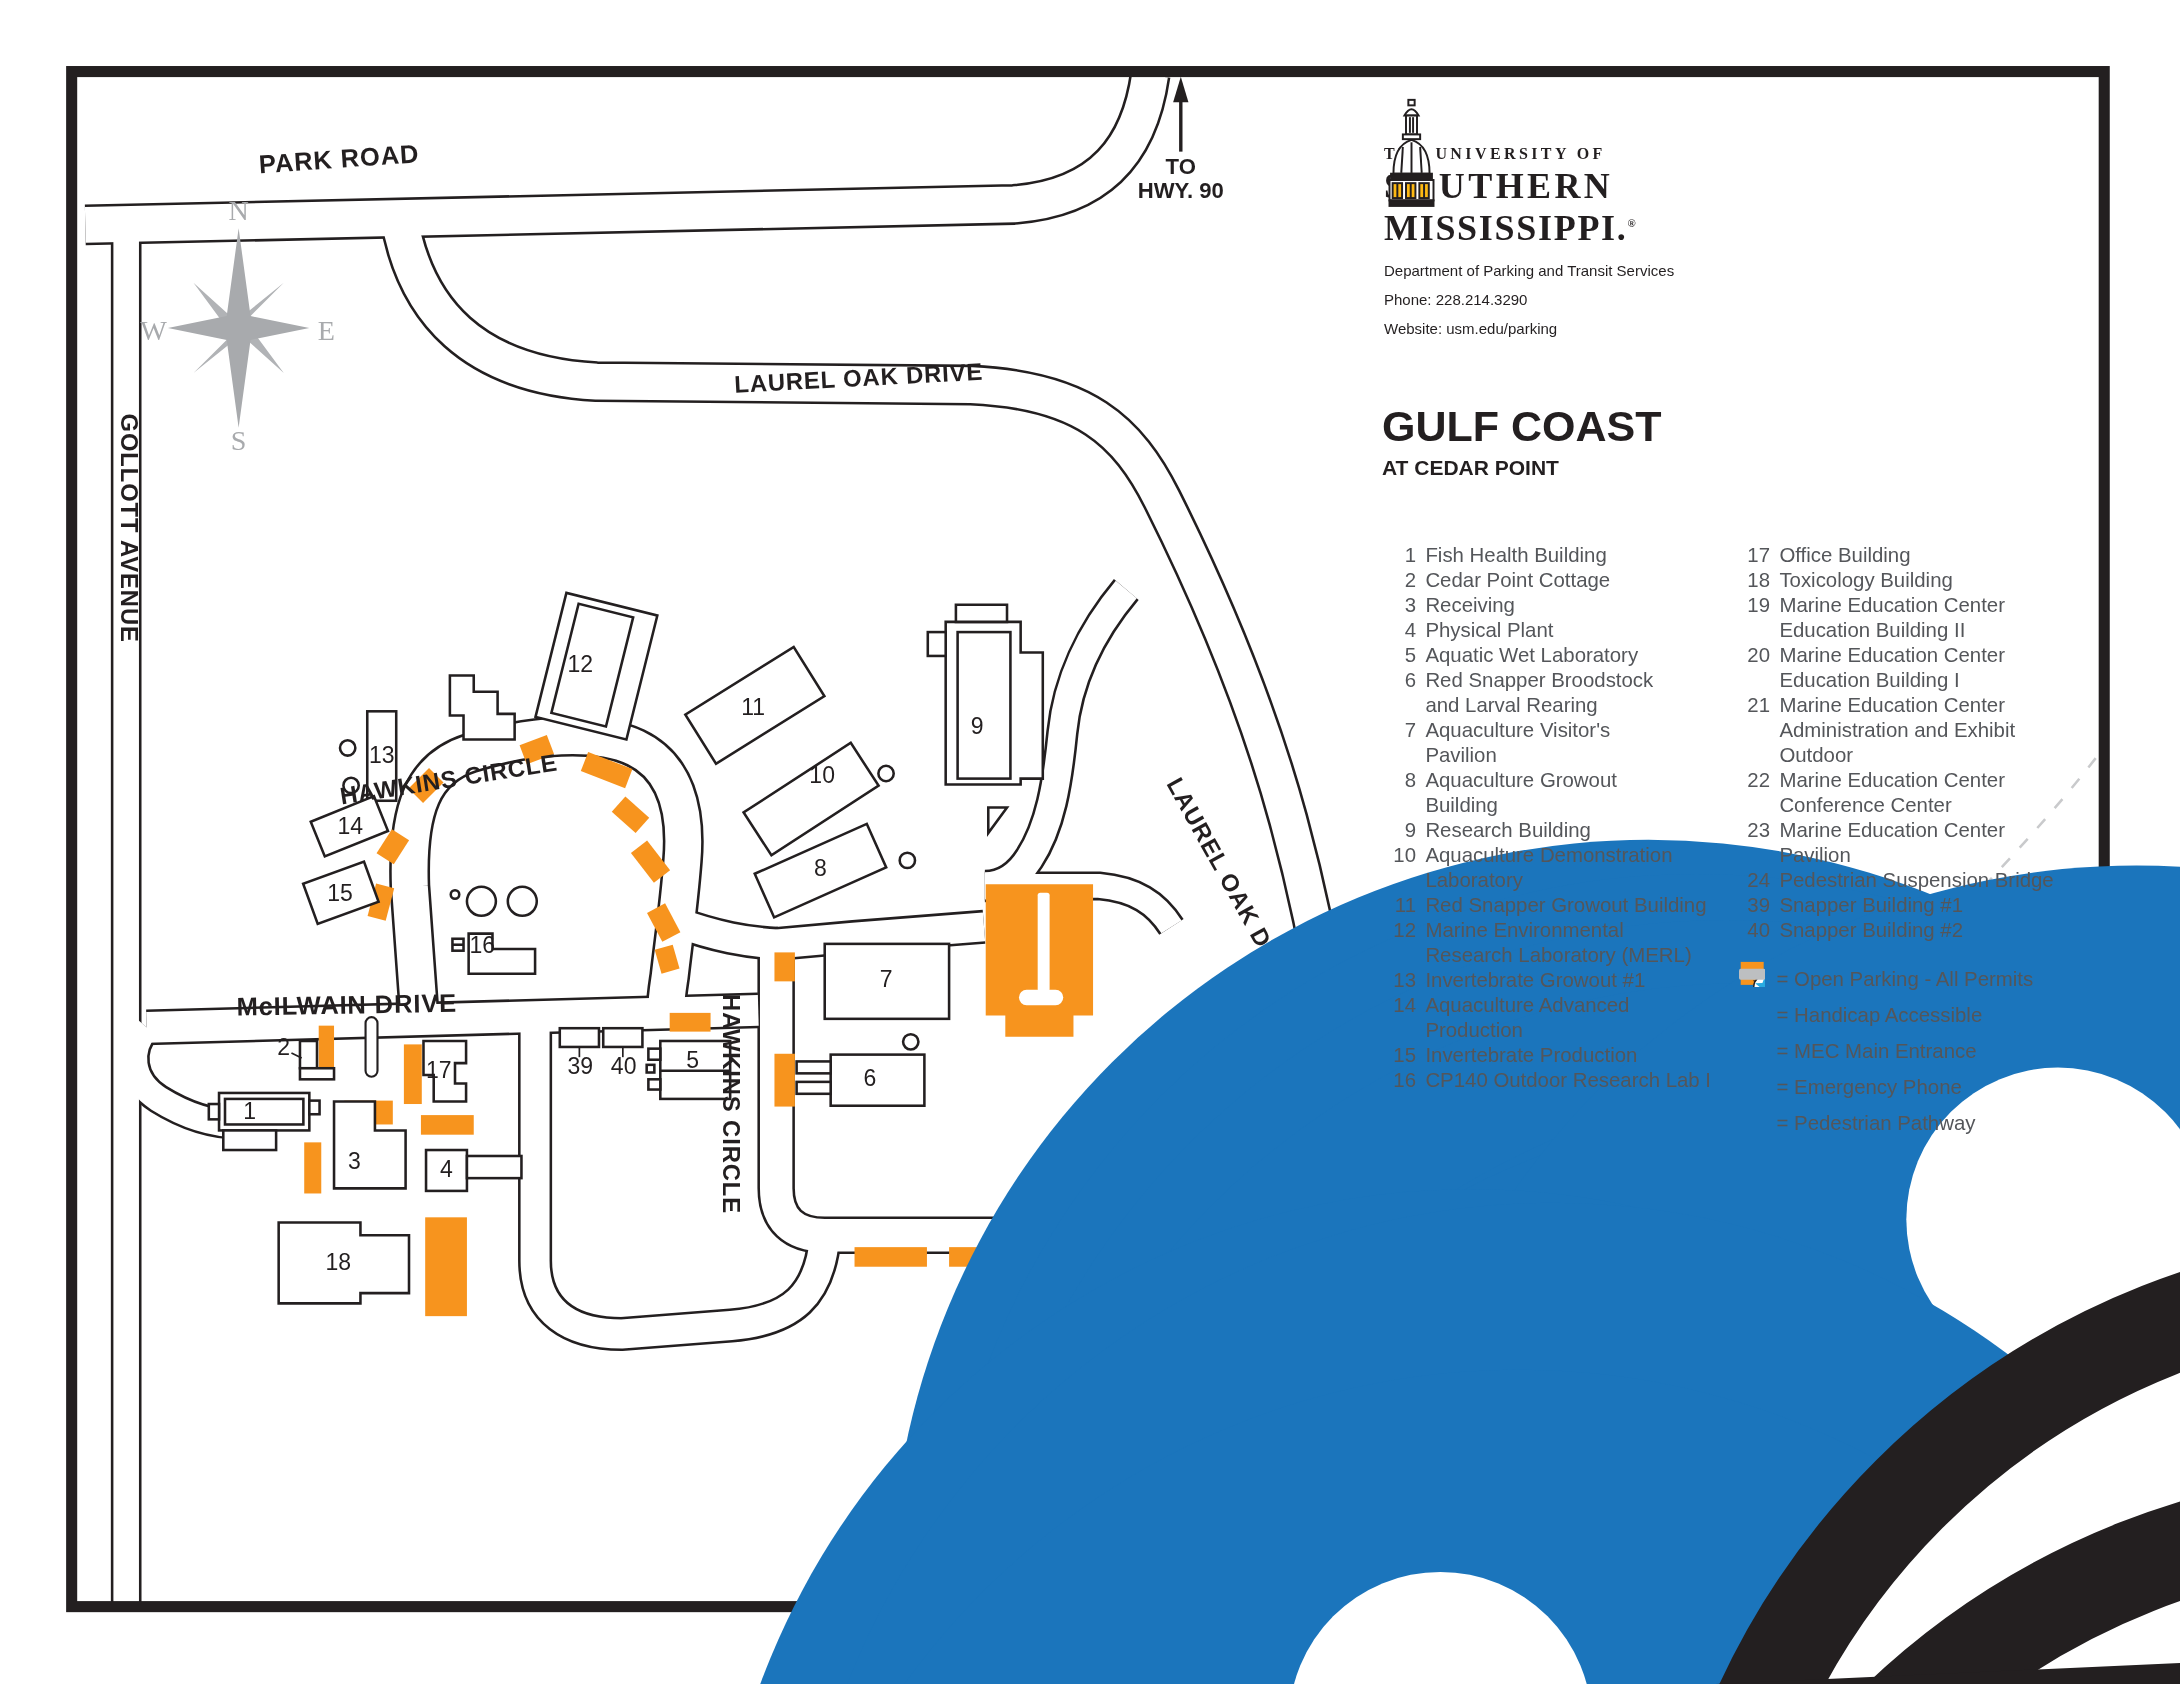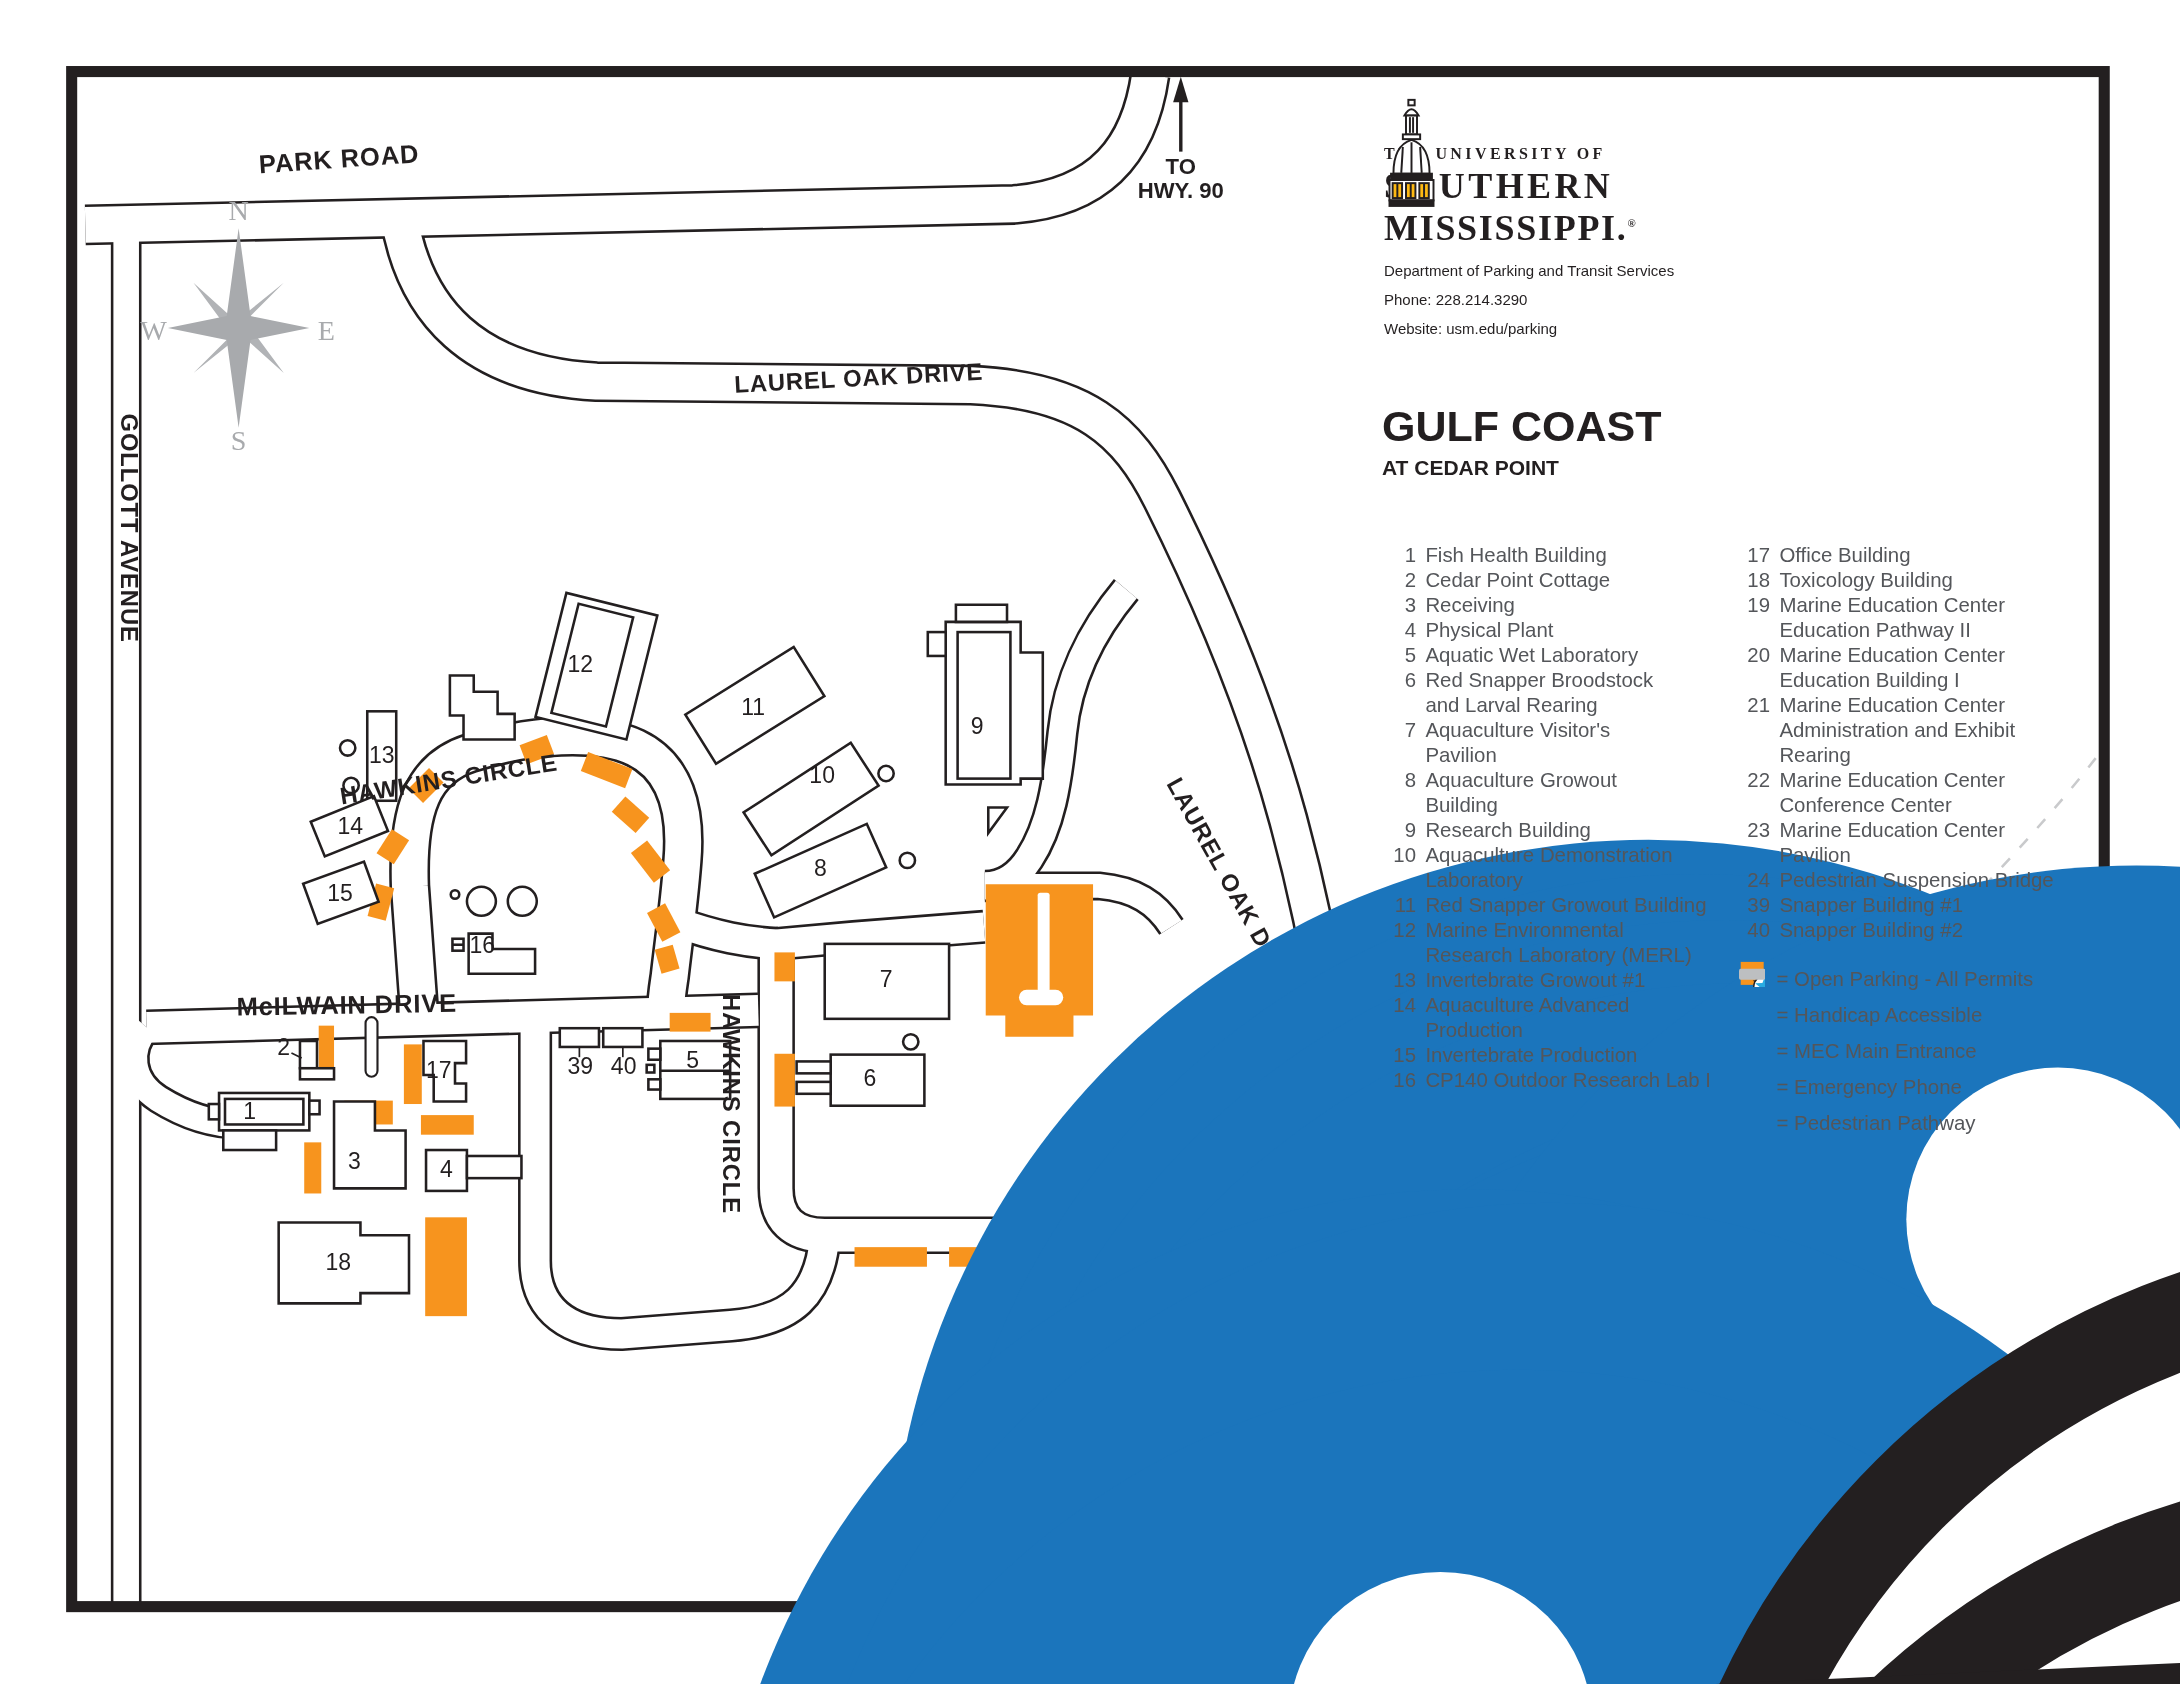--- a/index.html
+++ b/index.html
@@ -471,36 +471,36 @@
       <div class="dir-row">
         <div class="dir-num">18</div>
         <div class="dir-name">
           <div class="dir-line">Toxicology Building</div>
         </div>
       </div>
       <div class="dir-row">
         <div class="dir-num">19</div>
         <div class="dir-name">
           <div class="dir-line">Marine Education Center</div>
-          <div class="dir-line">Education Pathway II</div>
+          <div class="dir-line">Education Building II</div>
         </div>
       </div>
       <div class="dir-row">
         <div class="dir-num">20</div>
         <div class="dir-name">
           <div class="dir-line">Marine Education Center</div>
           <div class="dir-line">Education Building I</div>
         </div>
       </div>
       <div class="dir-row">
         <div class="dir-num">21</div>
         <div class="dir-name">
           <div class="dir-line">Marine Education Center</div>
           <div class="dir-line">Administration and Exhibit</div>
-          <div class="dir-line">Rearing</div>
+          <div class="dir-line">Outdoor</div>
         </div>
       </div>
       <div class="dir-row">
         <div class="dir-num">22</div>
         <div class="dir-name">
           <div class="dir-line">Marine Education Center</div>
           <div class="dir-line">Conference Center</div>
         </div>
       </div>
       <div class="dir-row">

